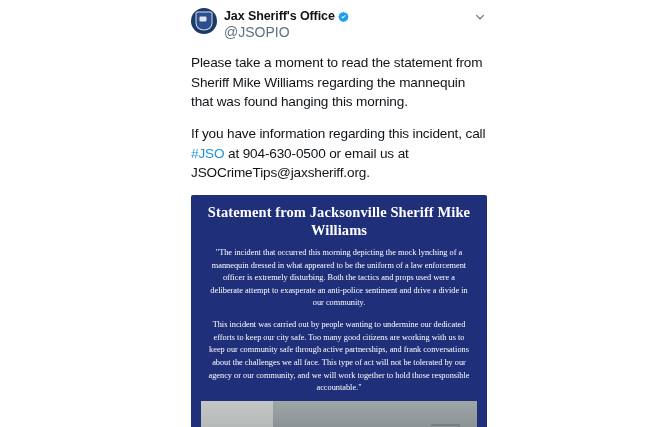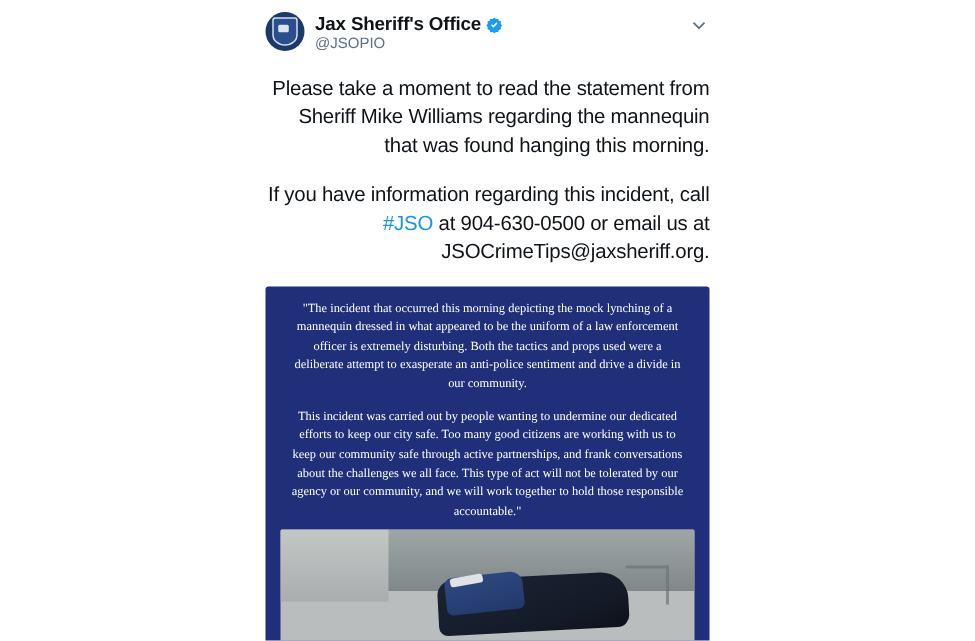--- a/index.html
+++ b/index.html
@@ -10,21 +10,21 @@
   body {
     width: 650px;
     height: 427px;
     font-family: "Liberation Sans", sans-serif;
     overflow: hidden;
     position: relative;
   }
 
   .tweet-wrap {
     position: absolute;
-    left: 163px;
+    left: 177px;
     top: 0;
     width: 324px;
     height: 427px;
     background: #ffffff;
     box-sizing: border-box;
     padding: 4px 14px 17px 14px;
   }
 
   
   .tweet-header {
@@ -83,21 +83,21 @@
   }
   .verified {
     margin-left: 3px;
     width: 11px;
     height: 11px;
     display: inline-block;
     position: relative;
   }
   .verified svg { display: block; }
   .handle {
-    font-size: 10px;
+    font-size: 14px;
     color: #5b7083;
     margin-top: 1px;
   }
   .caret {
     position: absolute;
     right: 0;
     top: 6px;
     width: 14px;
     height: 14px;
     color: #5b7083;
@@ -105,21 +105,20 @@
   }
   .caret svg { display: block; }
 
   
   .tweet-text {
     margin-top: 13px;
     font-size: 13.6px;
     line-height: 1.42;
     color: #0f1419;
     letter-spacing: -0.15px;
-    text-align: right;
   }
   .tweet-text p {
     margin: 0 0 13px 0;
   }
   .tweet-text p:last-child { margin-bottom: 13px; }
   .link {
     color: #1b95e0;
     text-decoration: none;
     cursor: pointer;
   }
@@ -245,20 +244,21 @@
       </svg>
     </div>
   </div>
 
   <div class="tweet-text">
     <p>Please take a moment to read the statement from Sheriff Mike Williams regarding the mannequin that was found hanging this morning.</p>
     <p><span>If you have information regarding this incident, call </span><span class="link">#JSO</span><span> at 904-630-0500 or email us at JSOCrimeTips@jaxsheriff.org.</span></p>
   </div>
 
   <div class="card">
+    <div class="card-title">Statement from Jacksonville Sheriff Mike Williams</div>
     <div class="card-body">
       <p>"The incident that occurred this morning depicting the mock lynching of a mannequin dressed in what appeared to be the uniform of a law enforcement officer is extremely disturbing. Both the tactics and props used were a deliberate attempt to exasperate an anti-police sentiment and drive a divide in our community.</p>
       <p>This incident was carried out by people wanting to undermine our dedicated efforts to keep our city safe. Too many good citizens are working with us to keep our community safe through active partnerships, and frank conversations about the challenges we all face.  This type of act will not be tolerated by our agency or our community, and we will work together to hold those responsible accountable."</p>
     </div>
     <div class="photo">
       <div class="ph-wallback"></div>
       <div class="ph-wallback2"></div>
 
       <div class="ph-hanger"></div>
       <div class="ph-body"></div>

